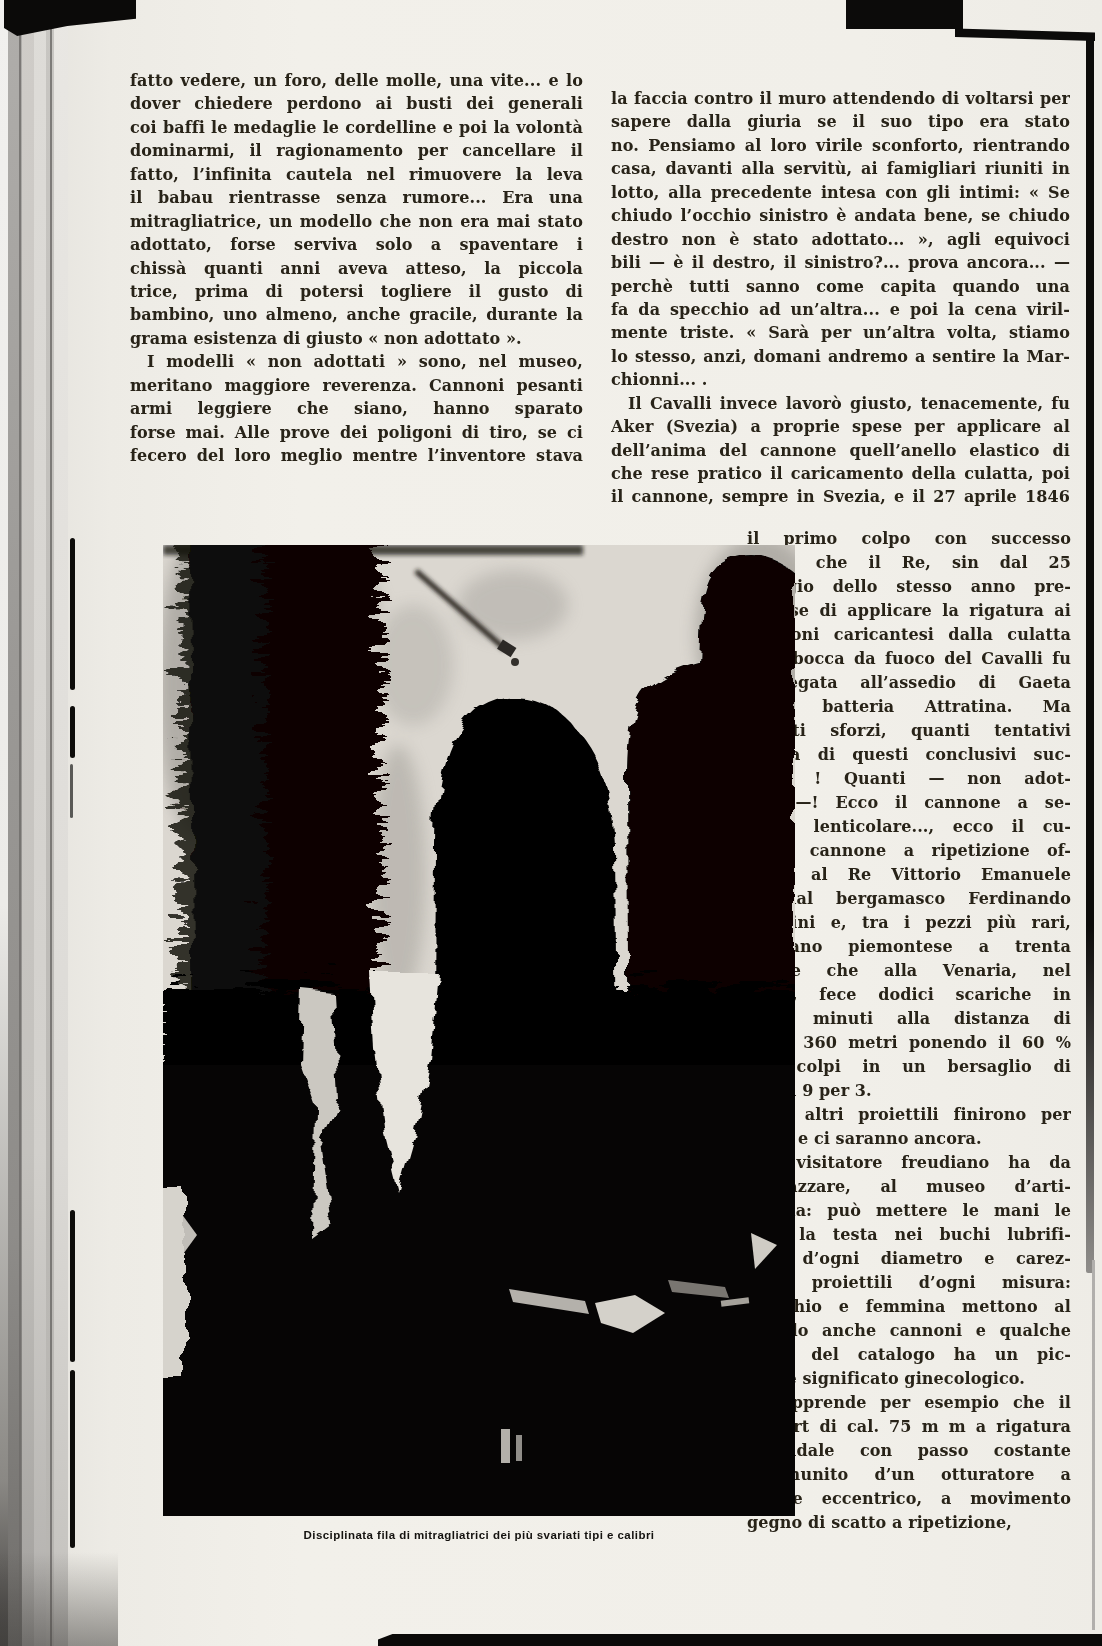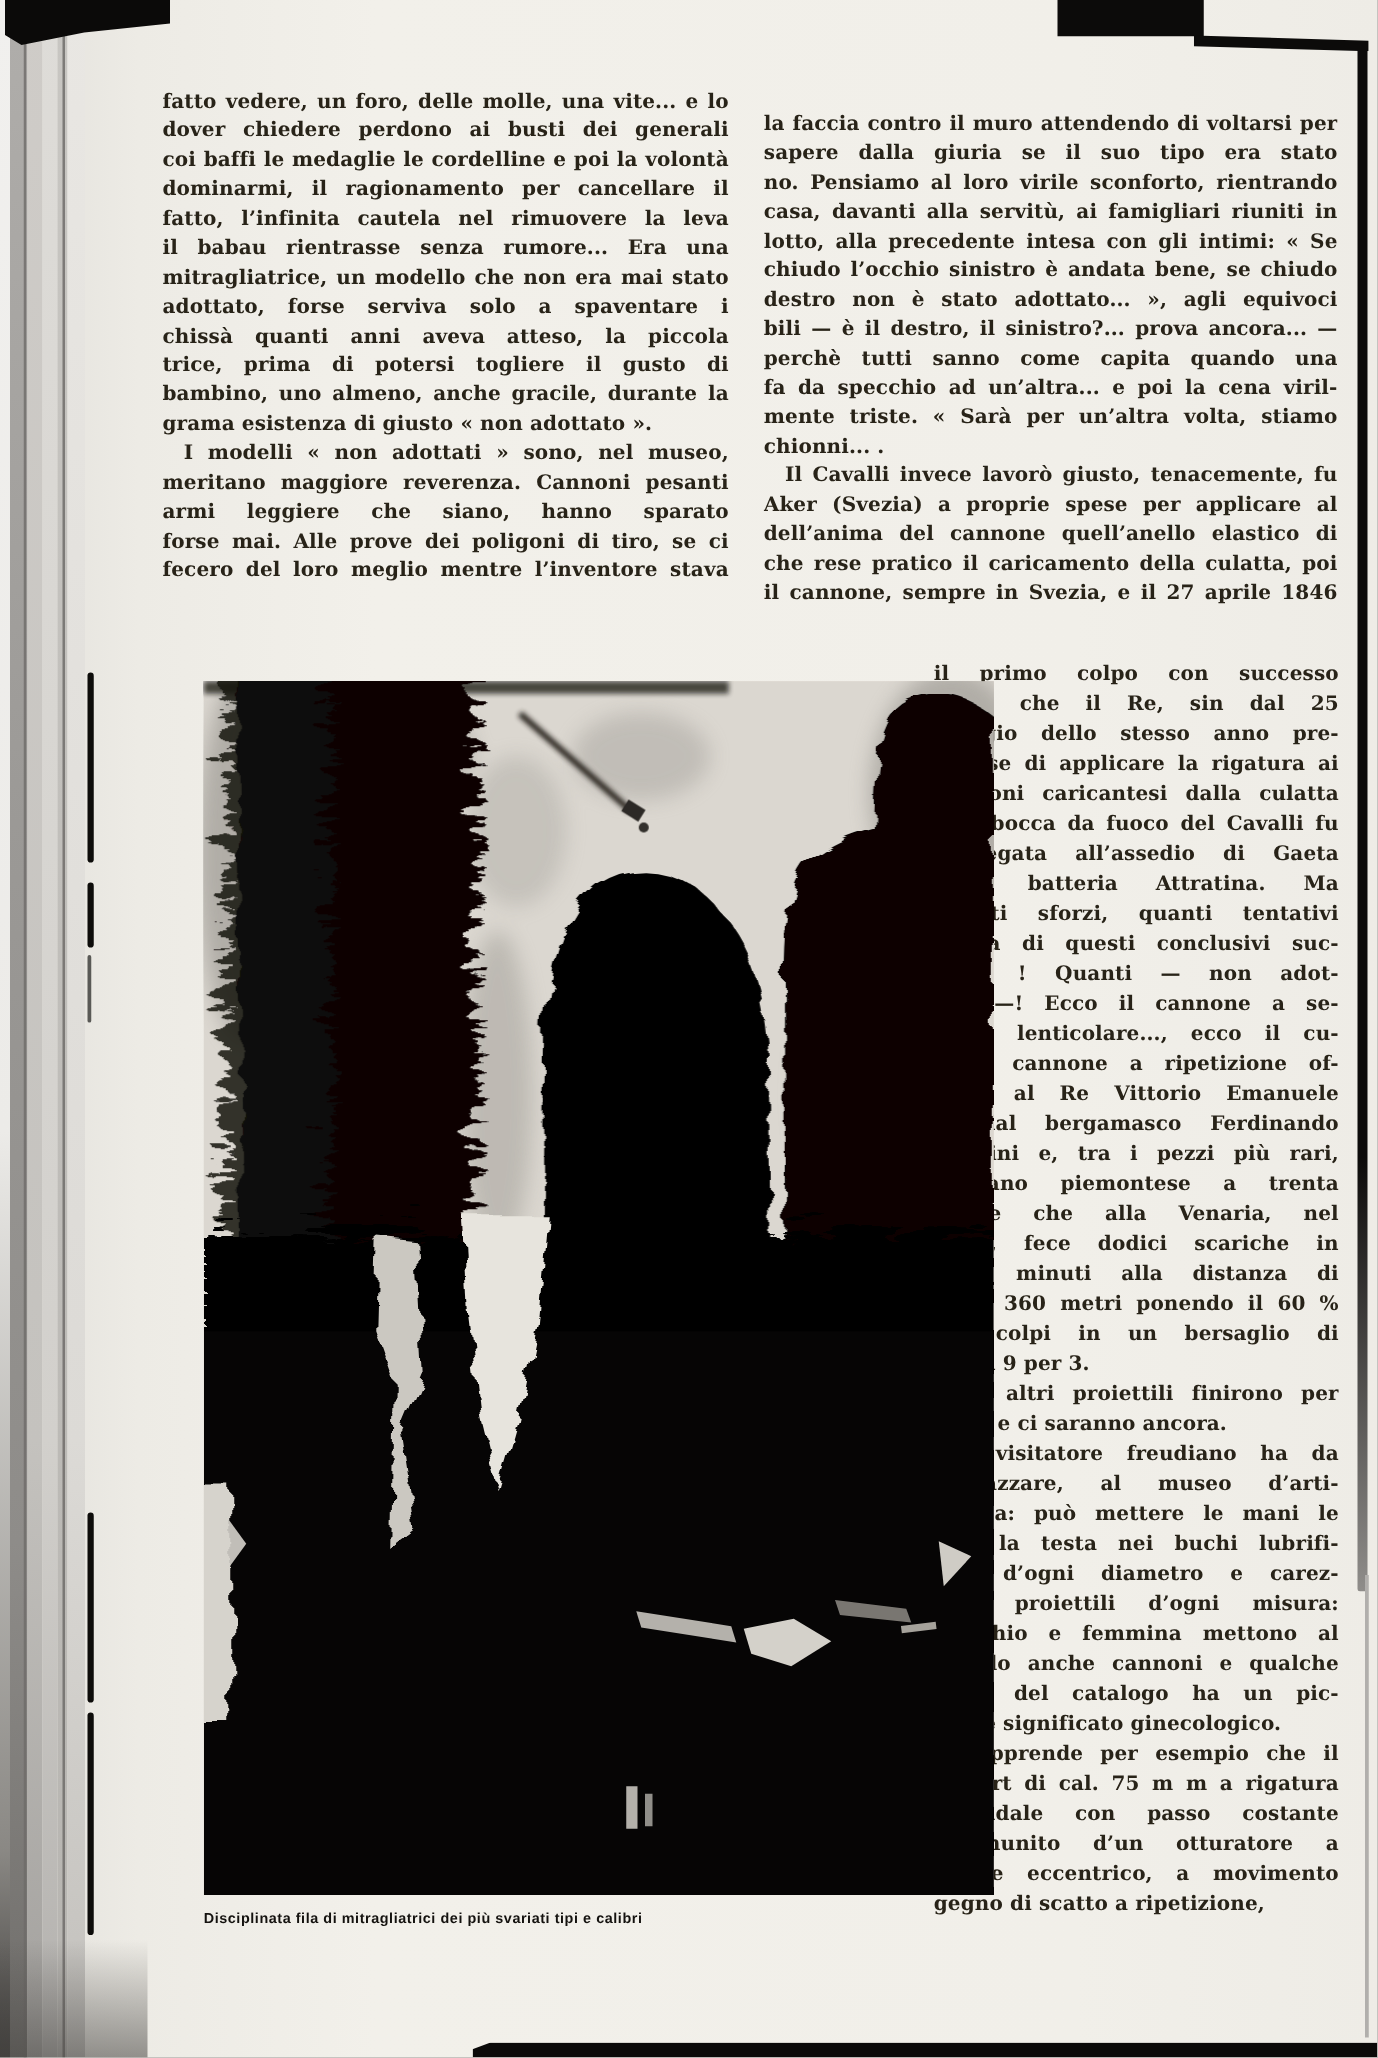--- a/index.html
+++ b/index.html
@@ -54,21 +54,21 @@
   #colN .line{height:24px}
   .line::after{content:"";display:inline-block;width:100%;height:0}
   .line.pend{text-align-last:left}
   .line.pend::after{content:none}
   .line.pind{text-indent:17px}
 
   
   #photo{position:absolute;left:163px;top:545px;width:632px;height:971px;background:#dbd7d0;overflow:hidden}
   #photo svg{display:block;width:100%;height:100%}
 
-  #caption{position:absolute;left:163px;top:1529px;width:632px;
+  #caption{position:absolute;left:163px;top:1529px;width:632px;text-align:center;
     font-family:"Liberation Sans",sans-serif;font-weight:700;font-size:11.5px;
     letter-spacing:.45px;color:#14120f}
   #pagenum{position:absolute;left:116px;top:1664px;font-family:Liberation Mono, monospace;
     font-weight:700;font-size:16px;color:#4c1d95;letter-spacing:1px}
 </style>
 </head>
 <body>
 
 <div class="paper"></div>
 
@@ -117,20 +117,21 @@
     <div class="line">sapere dalla giuria se il suo tipo era stato adottato o</div>
     <div class="line">no. Pensiamo al loro virile sconforto, rientrando in</div>
     <div class="line">casa, davanti alla servitù, ai famigliari riuniti in sa-</div>
     <div class="line">lotto, alla precedente intesa con gli intimi: « Se</div>
     <div class="line">chiudo l’occhio sinistro è andata bene, se chiudo il</div>
     <div class="line">destro non è stato adottato... », agli equivoci inevita-</div>
     <div class="line">bili — è il destro, il sinistro?... prova ancora... —</div>
     <div class="line">perchè tutti sanno come capita quando una persona</div>
     <div class="line">fa da specchio ad un’altra... e poi la cena viril-</div>
     <div class="line">mente triste. « Sarà per un’altra volta, stiamo allegri</div>
+    <div class="line">lo stesso, anzi, domani andremo a sentire la Mar-</div>
     <div class="line pend">chionni... .</div>
     <div class="line pind">Il Cavalli invece lavorò giusto, tenacemente, fu ad</div>
     <div class="line">Aker (Svezia) a proprie spese per applicare al fondo</div>
     <div class="line">dell’anima del cannone quell’anello elastico di rame</div>
     <div class="line">che rese pratico il caricamento della culatta, poi rigò</div>
     <div class="line">il cannone, sempre in Svezia, e il 27 aprile 1846 sparò</div>
   </div>
 <div class="textcol" id="colN">
     <div class="line">il primo colpo con successo</div>
     <div class="line">tanto che il Re, sin dal 25</div>

